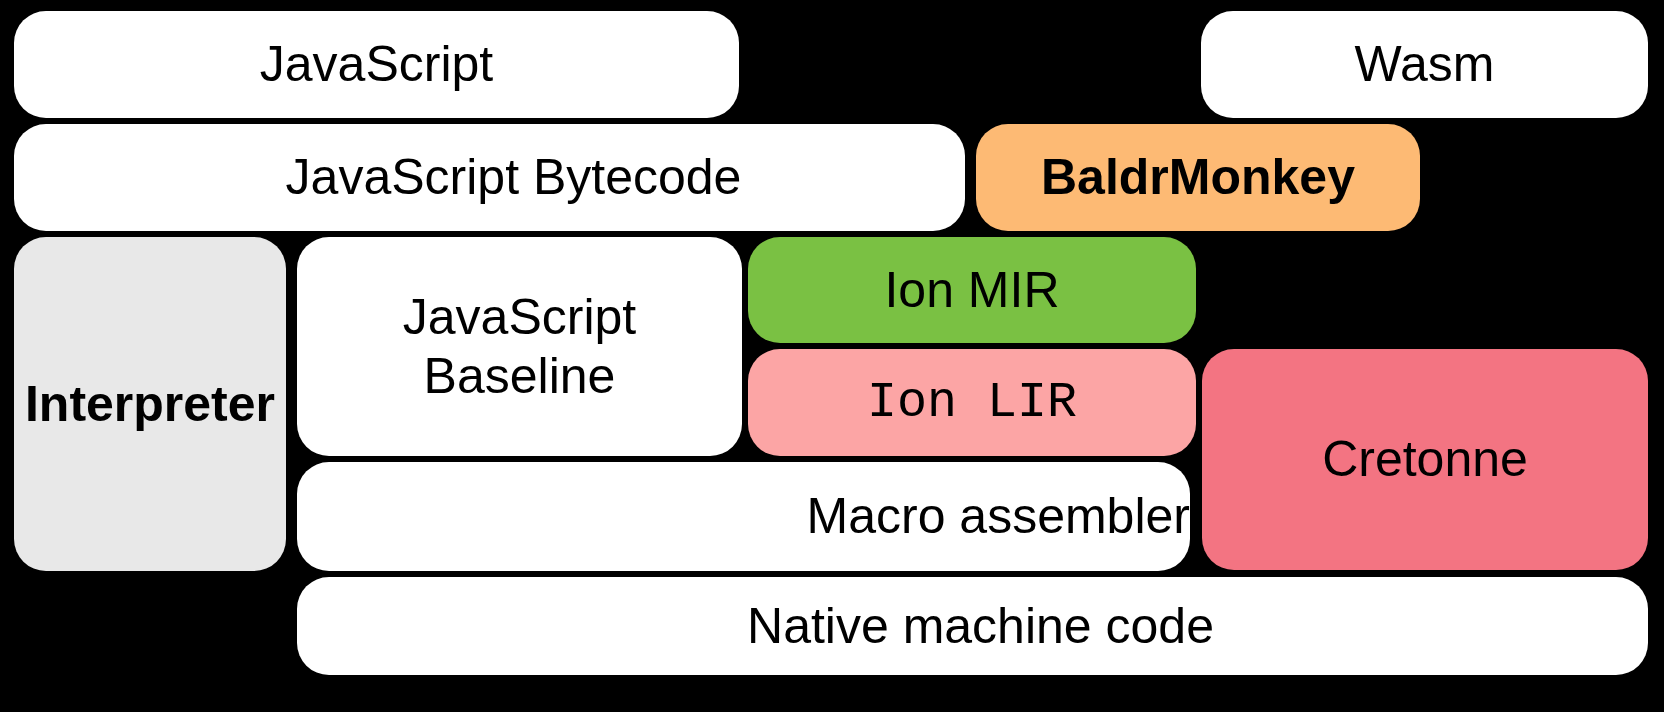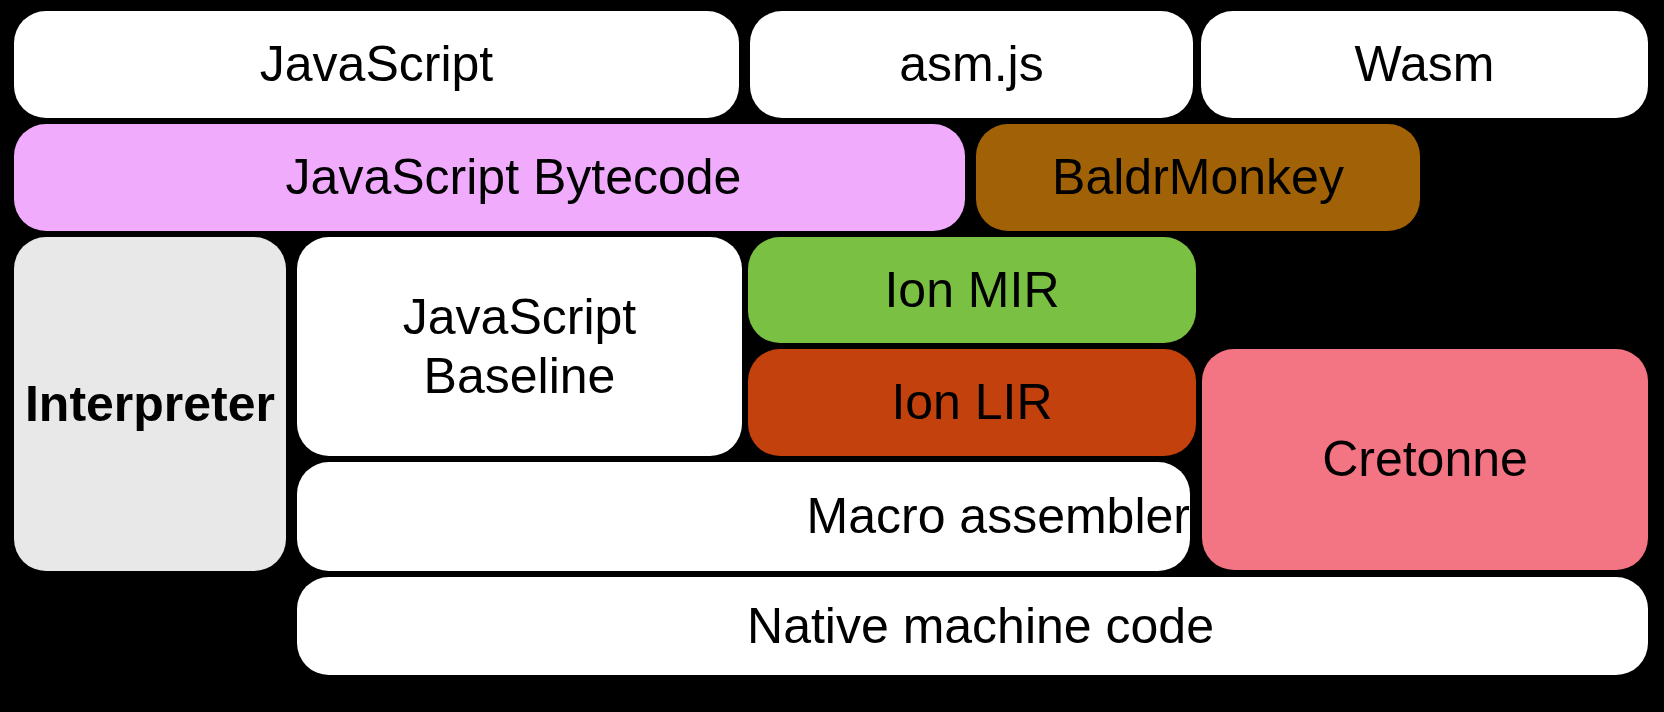--- a/index.html
+++ b/index.html
@@ -55,52 +55,49 @@
 </style>
 </head>
 <body>
 
 <div class="canvas" style="background-color: rgb(0, 0, 0);">
 
   <div class="box b-javascript" style="background-color: rgb(255, 255, 255);">
     <span class="label">JavaScript</span>
   </div>
 
-  <div class="box b-asmjs" style="background-color: rgb(255, 255, 255);">
-    <span class="label">asm.js</span>
-  </div>
 
   <div class="box b-wasm" style="background-color: rgb(255, 255, 255);">
     <span class="label">Wasm</span>
   </div>
 
-  <div class="box b-bytecode" style="background-color: #f0abfc; padding-left: 48px;">
+  <div class="box b-bytecode" style="background-color: #ffffff; padding-left: 48px;">
     <span class="label">JavaScript Bytecode</span>
   </div>
 
-  <div class="box b-baldrmonkey" style="background-color: #a16207;">
+  <div class="box b-baldrmonkey" style="background-color: #fdba74; font-weight: bold;">
     <span class="label">BaldrMonkey</span>
   </div>
 
   <div class="box b-interpreter" style="background-color: rgb(232, 232, 232);">
     <span class="label">Interpreter</span>
   </div>
 
   <div class="box b-baseline" style="background-color: rgb(255, 255, 255);">
     <span class="label stack">
       <span>JavaScript</span>
       <span>Baseline</span>
     </span>
   </div>
 
   <div class="box b-ionmir" style="background-color: rgb(122, 193, 67);">
     <span class="label">Ion MIR</span>
   </div>
 
-  <div class="box b-ionlir" style="background-color: #c2410c;">
+  <div class="box b-ionlir" style="background-color: #fca5a5; font-family: Liberation Mono, monospace;">
     <span class="label">Ion LIR</span>
   </div>
 
   <div class="box b-cretonne" style="background-color: rgb(243, 116, 130);">
     <span class="label">Cretonne</span>
   </div>
 
   <div class="box b-macro" style="background-color: rgb(255, 255, 255);">
     <span class="label">Macro assembler</span>
   </div>

